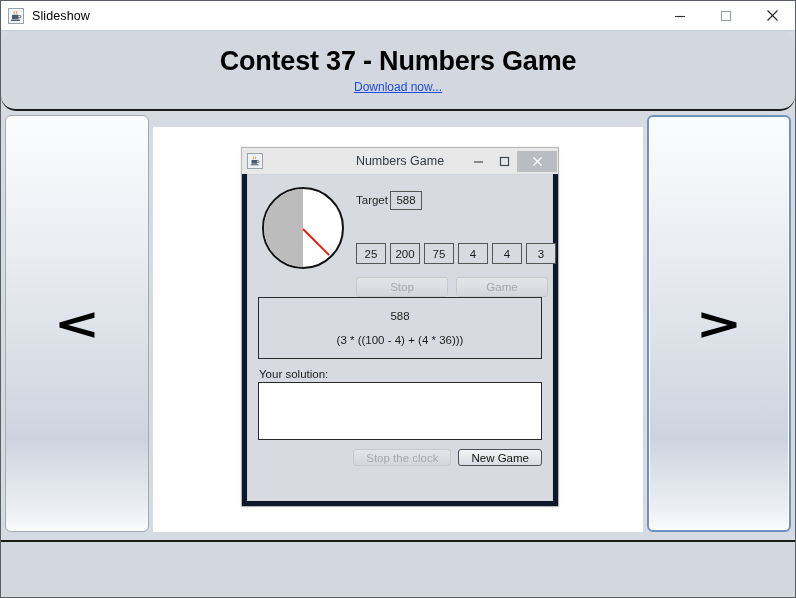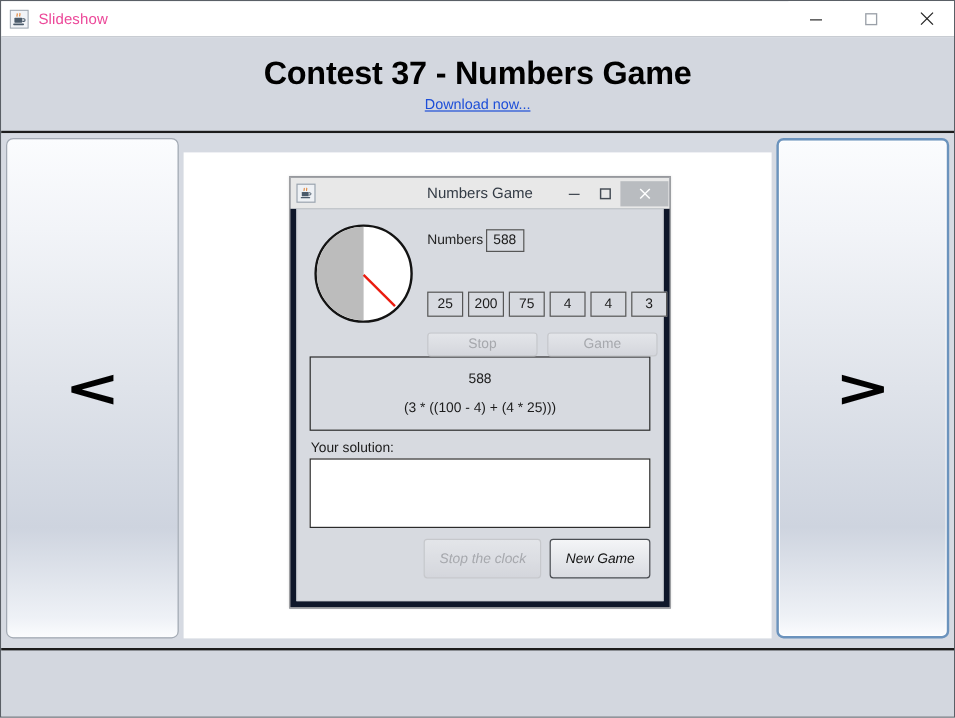--- a/index.html
+++ b/index.html
@@ -36,21 +36,21 @@
     position: relative;
   }
   #titlebar-icon {
     width: 16px; height: 16px;
     margin-left: 7px; margin-right: 8px;
     position: relative;
     flex: 0 0 auto;
   }
   #titlebar-title {
     font-size: 12.5px;
-    color: #ec4899;
+    color: #000000;
     letter-spacing: 0.1px;
   }
   #window-controls {
     margin-left: auto;
     display: flex;
     height: 29px;
   }
   .wc {
     width: 46px;
     height: 29px;
@@ -66,20 +66,21 @@
     flex: 0 0 auto;
     height: 80px;
     background: #d3d7df;
     border-bottom: 2px solid #1c1c1c;
     display: flex;
     flex-direction: column;
     align-items: center;
     justify-content: flex-start;
     padding-top: 14px;
     box-sizing: border-box;
+    border-radius: 15px;
   }
   #header-title {
     font-size: 27px;
     font-weight: bold;
     color: #000000;
     letter-spacing: -0.2px;
     line-height: 32px;
   }
   #header-link {
     font-size: 12px;
@@ -336,30 +337,29 @@
     cursor: text;
   }
 
   #bottom-buttons {
     display: flex;
     justify-content: flex-end;
     gap: 7px;
     margin-top: 9px;
   }
   .action-btn {
-    height: 33px;
+    height: 17px;
     padding: 0 12px;
     border-radius: 3px;
     box-sizing: border-box;
     display: flex;
     align-items: center;
     justify-content: center;
     font-size: 11.5px;
     cursor: pointer;
-    font-style: italic;
   }
   .action-btn.disabled {
     border: 1px solid #c6c8cc;
     background: linear-gradient(to bottom, #e3e5e9 0%, #dcdee3 50%, #d4d6dc 100%);
     color: #a6a8ad;
     cursor: default;
   }
   .action-btn.default {
     border: 1px solid #4a4d52;
     background: linear-gradient(to bottom, #f4f5f7 0%, #e6e8ec 50%, #d9dbe1 100%);
@@ -462,21 +462,21 @@
         <div id="inner-client">
 
           <div id="top-row">
             <div id="clock">
               <div id="clock-fill"></div>
               <div id="clock-hand"></div>
             </div>
 
             <div id="right-col">
               <div id="target-row">
-                <span id="target-label">Numbers</span>
+                <span id="target-label">Target</span>
                 <span id="target-value">588</span>
               </div>
 
               <div id="numbers-row">
                 <div class="number-btn">25</div>
                 <div class="number-btn">200</div>
                 <div class="number-btn">75</div>
                 <div class="number-btn">4</div>
                 <div class="number-btn">4</div>
                 <div class="number-btn">3</div>
@@ -484,21 +484,21 @@
 
               <div id="size-row">
                 <div class="size-btn">Stop</div>
                 <div class="size-btn">Game</div>
               </div>
             </div>
           </div>
 
           <div id="solution-box">
             <div id="solution-total">588</div>
-            <div id="solution-expr">(3 * ((100 - 4) + (4 * 25)))</div>
+            <div id="solution-expr">(3 * ((100 - 4) + (4 * 36)))</div>
           </div>
 
           <div class="section-label">Your solution:</div>
           <div id="user-solution-box" placeholder=""></div>
 
           <div id="bottom-buttons">
             <div class="action-btn disabled">Stop the clock</div>
             <div class="action-btn default">New Game</div>
           </div>
 

